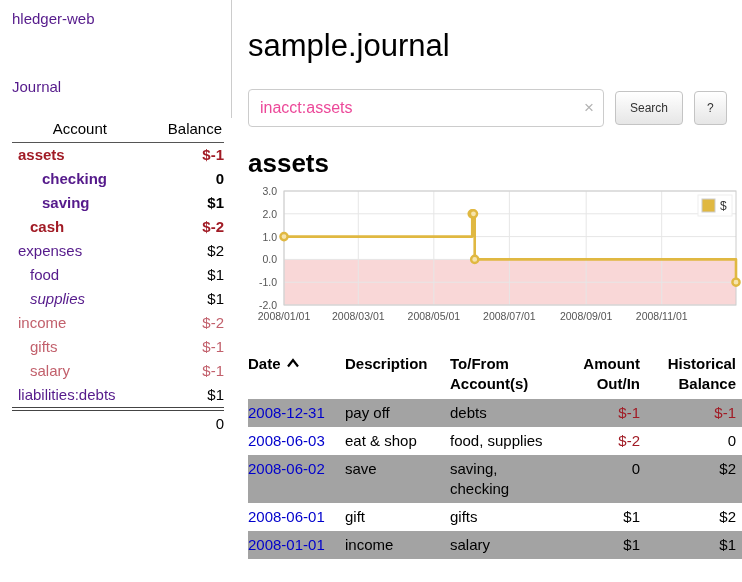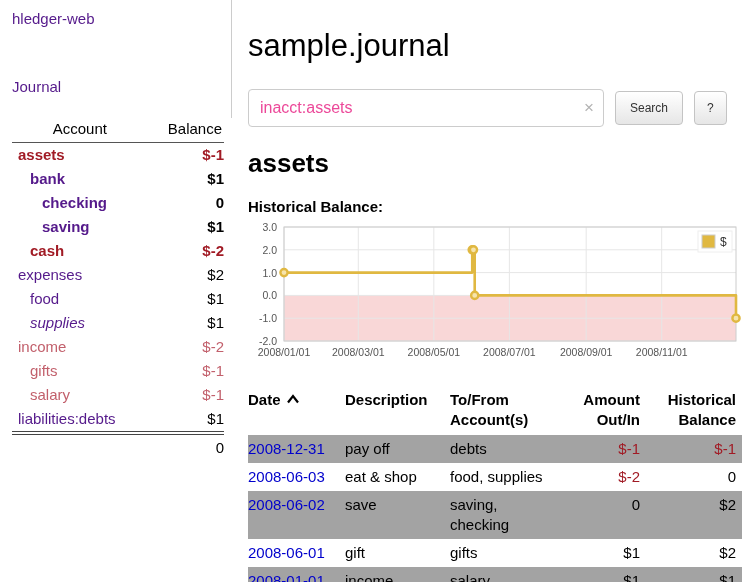--- a/index.html
+++ b/index.html
@@ -78,24 +78,20 @@
         <th>Account</th>
         <th class="bal-h">Balance</th>
       </tr>
     </thead>
     <tbody id="accounts-body">
   <tr>
     <td class="acct" style="padding-left: 6px;"><a href="#" class="acct-link neg bold">assets</a></td>
     <td class="bal neg bold">$-1</td>
   </tr>
 
-  <tr>
-    <td class="acct" style="padding-left: 18px;"><a href="#" class="acct-link bold">bank</a></td>
-    <td class="bal bold">$1</td>
-  </tr>
 
   <tr>
     <td class="acct" style="padding-left: 30px; margin-top: 6px;"><a href="#" class="acct-link bold">checking</a></td>
     <td class="bal bold">0</td>
   </tr>
 
   <tr>
     <td class="acct" style="padding-left: 30px;"><a href="#" class="acct-link bold">saving</a></td>
     <td class="bal bold">$1</td>
   </tr>
@@ -155,21 +151,20 @@
   <div class="search-row">
     <div class="search-box">
       <input type="text" value="inacct:assets" style="">
       <span class="clear-icon">×</span>
     </div>
     <button type="button">Search</button>
     <button type="button" class="help-btn">?</button>
   </div>
 
   <h2 class="account-heading">assets</h2>
-  <div class="section-label">Historical Balance:</div>
 
   <div class="chart-wrap">
     <svg id="chart-svg" width="494" height="148">
         <rect x="36" y="6" width="452" height="114" fill="#fff"></rect>
         <rect x="36" y="74.39999999999999" width="452" height="45.60000000000001" fill="#f9d7d7"></rect>
         <line x1="36" x2="488" y1="6" y2="6" stroke="#e6e6e6"></line>
         <text x="29" y="10" text-anchor="end" class="tick">3.0</text>
         <line x1="36" x2="488" y1="28.8" y2="28.8" stroke="#e6e6e6"></line>
         <text x="29" y="32.8" text-anchor="end" class="tick">2.0</text>
         <line x1="36" x2="488" y1="51.6" y2="51.6" stroke="#e6e6e6"></line>

